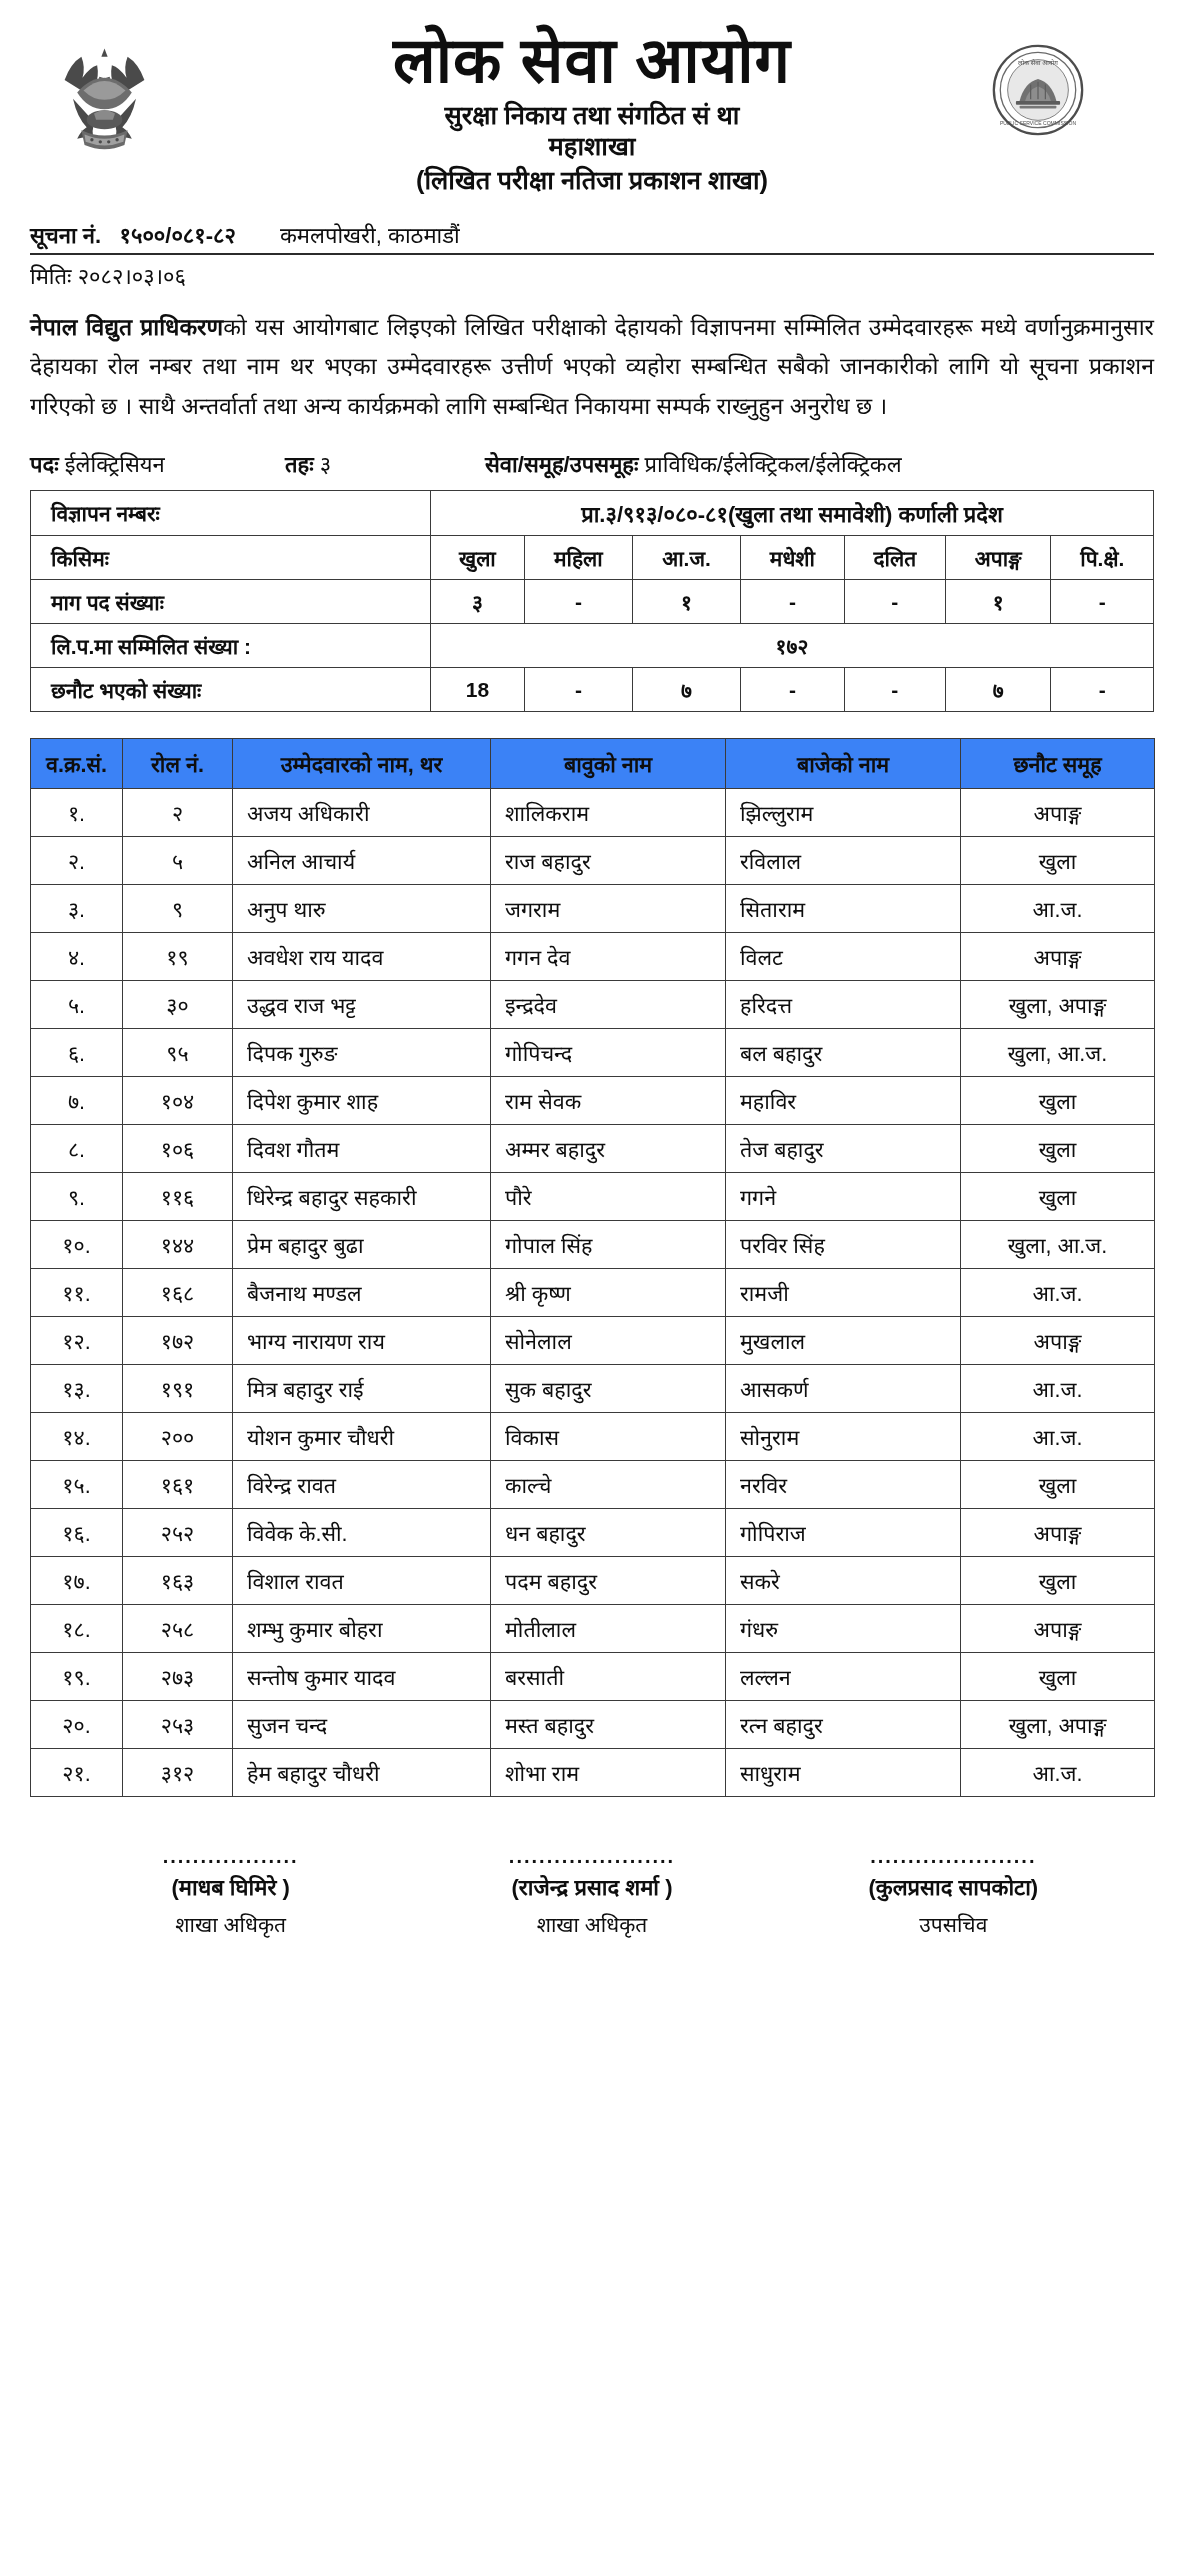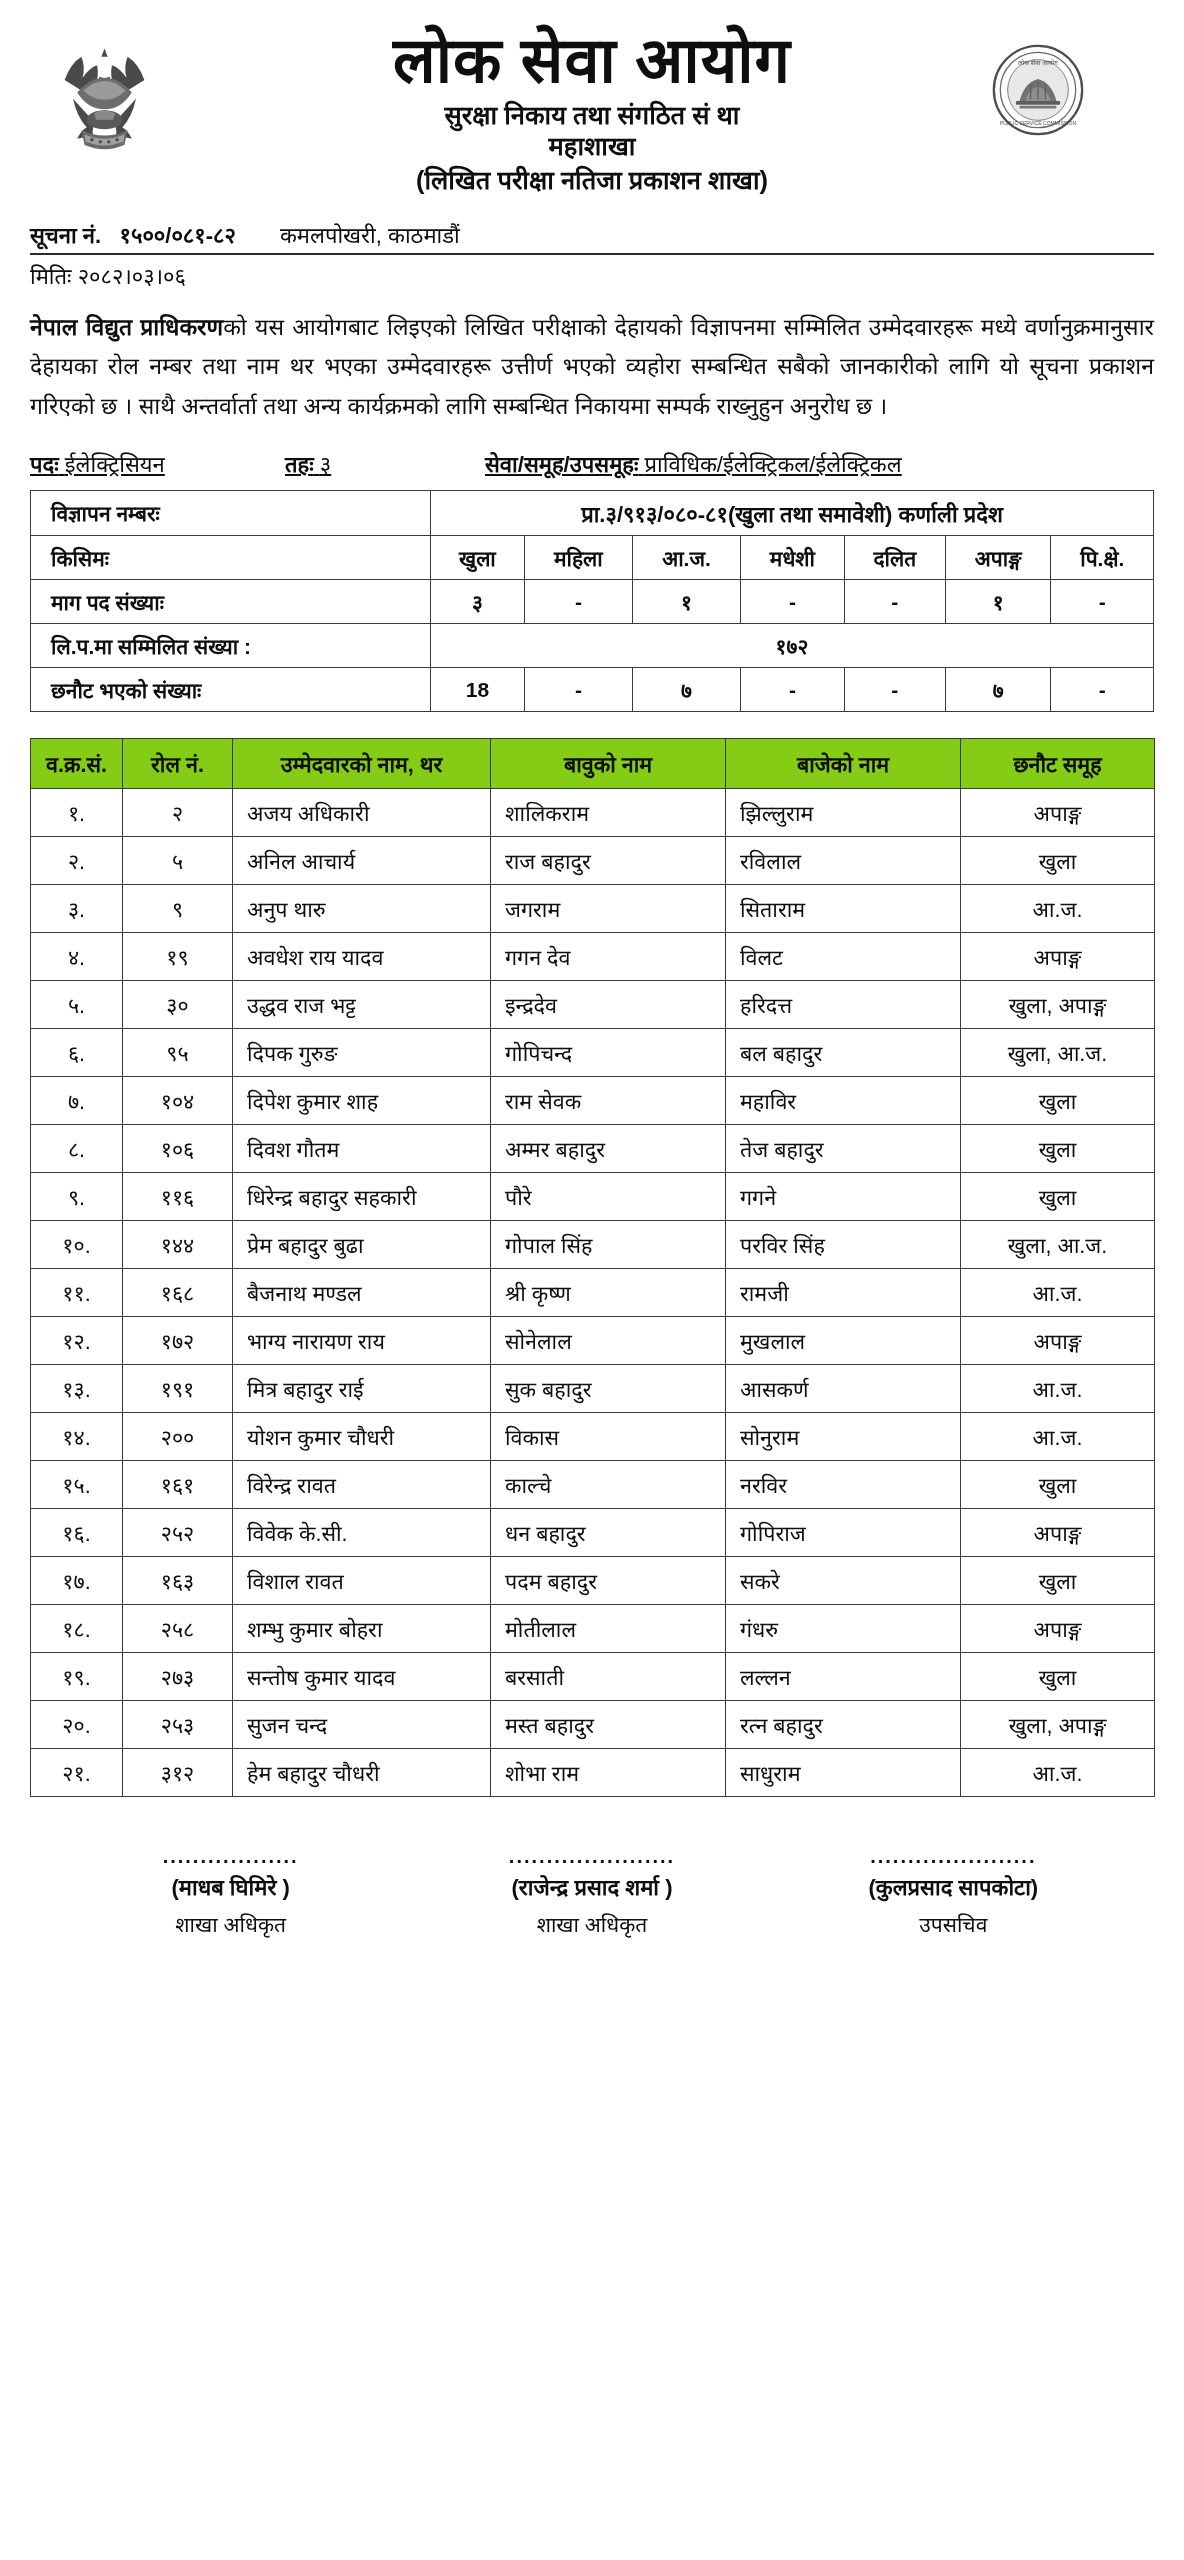--- a/index.html
+++ b/index.html
@@ -54,21 +54,21 @@
     margin-top:18px;
     font-size:23px;
     line-height:1.72;
     text-align:justify;
     text-justify:inter-word;
     font-family:"Liberation Sans","DejaVu Sans",sans-serif;
   }
   .body-par .lead { font-weight:bold; }
 
   
-  .post-block { margin-top:22px; font-family:"Liberation Sans","DejaVu Sans",sans-serif;text-decoration:underline; }
+  .post-block { margin-top:22px; font-family:"Liberation Sans","DejaVu Sans",sans-serif; }
   .post-line { display:flex; font-size:22px; margin-bottom:9px; }
   .pl-a { width:255px; }
   .pl-b { width:200px; }
   .pl-c { flex:1; }
   .pl-d { width:470px; }
   .pl-e { flex:1; }
   .lbl { font-weight:bold; }
 
   
   table { border-collapse:collapse; width:100%; }
@@ -95,21 +95,21 @@
     font-size:21.5px;
     table-layout:fixed;
   }
   .results th, .results td {
     border:1.6px solid #3a3a3a;
     padding:6px 10px;
     height:48px;
     vertical-align:middle;
   }
   .results thead th {
-    background:#84cc16;
+    background:#3b82f6;
     font-weight:bold;
     text-align:center;
     height:50px;
   }
   .results td.c-sn   { text-align:center; }
   .results td.c-roll { text-align:center; }
   .results td.c-name { text-align:left; padding-left:14px; }
   .results td.c-f    { text-align:left; padding-left:14px; }
   .results td.c-g    { text-align:left; padding-left:14px; }
   .results td.c-grp  { text-align:center; }

